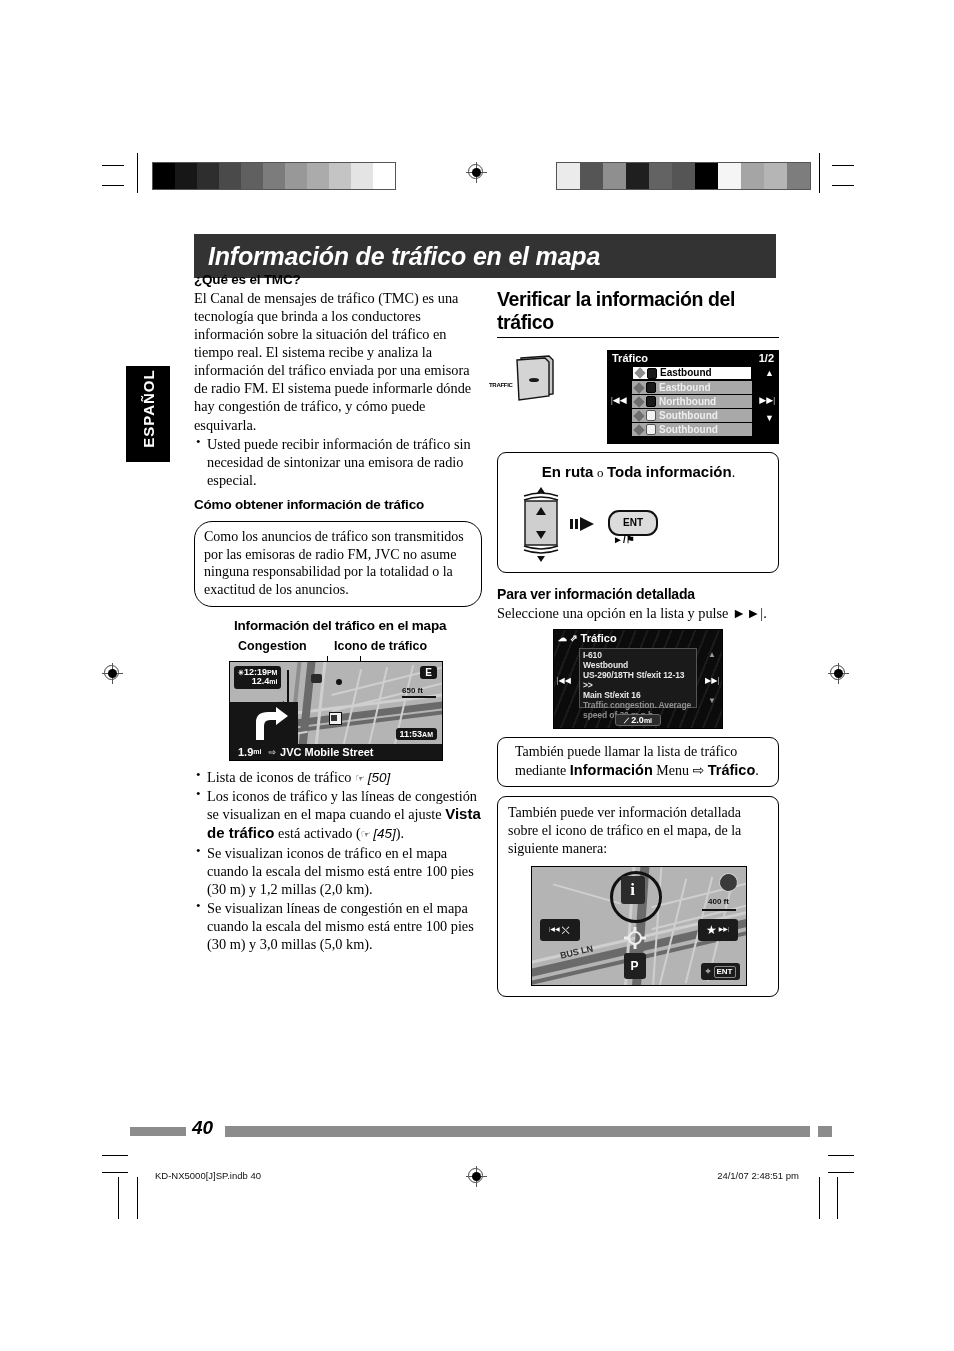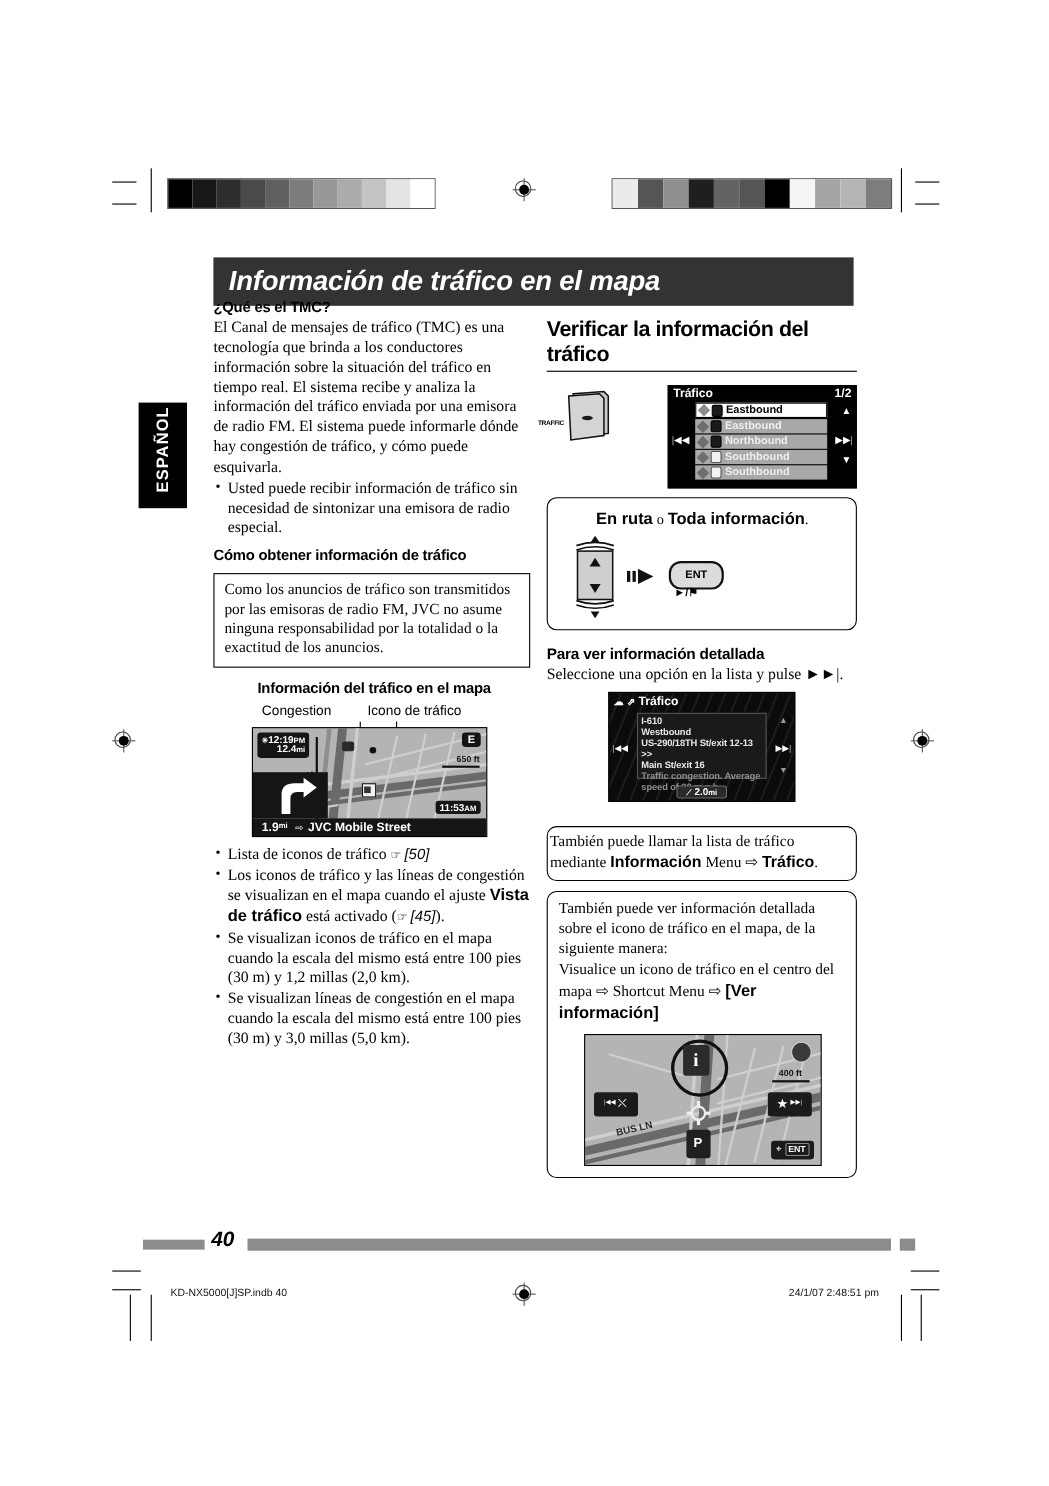--- a/index.html
+++ b/index.html
@@ -1,18 +1,18 @@
 <!DOCTYPE html>
 <html><head>
 <meta charset="utf-8">
 <style>
   html,body{margin:0;padding:0;background:#fff;}
   body{width:954px;height:1351px;position:relative;overflow:hidden;
        font-family:"Liberation Serif", serif;color:#000;}
-  .abs{position:absolute;}
+  .abs{position:absolute;font-weight:bold;}
 
   
   .crop{position:absolute;background:#000;}
   .reg{position:absolute;width:17px;height:17px;}
   .reg::before{content:"";position:absolute;left:0;top:0;width:15px;height:15px;
      border:1px solid #444;border-radius:50%;box-sizing:border-box;}
   .reg::after{content:"";position:absolute;left:4px;top:4px;width:9px;height:9px;
      background:#000;border-radius:50%;}
   .regcross-h{position:absolute;left:-2px;top:8px;width:21px;height:1px;background:#555;}
   .regcross-v{position:absolute;left:8px;top:-2px;width:1px;height:21px;background:#555;}
@@ -175,21 +175,21 @@
 
     <h2 class="sub">¿Qué es el TMC?</h2>
     <p class="body">El Canal de mensajes de tráfico (TMC) es una tecnología que brinda a los conductores información sobre la situación del tráfico en tiempo real. El sistema recibe y analiza la información del tráfico enviada por una emisora de radio FM. El sistema puede informarle dónde hay congestión de tráfico, y cómo puede esquivarla.</p>
 
     <ul class="bul" id="bulTmc">
         <li>Usted puede recibir información de tráfico sin necesidad de sintonizar una emisora de radio especial.</li>
       </ul>
 
     <h2 class="sub" style="margin-top:8px;">Cómo obtener información de tráfico</h2>
 
-    <div class="noteBox" style="margin-top:9px;">
+    <div class="noteBox" style="margin-top:9px;border-radius:18px;">
       <span>Como los anuncios de tráfico son transmitidos por las emisoras de radio FM, JVC no asume ninguna responsabilidad por la totalidad o la exactitud de los anuncios.</span>
     </div>
 
     <h2 class="sub" style="margin-top:11px;padding-left:40px;">Información del tráfico en el mapa</h2>
 
     <div style="position:relative;height:20px;margin-top:6px;">
       <span class="label abs" style="left:44px;top:0;">Congestion</span>
       <span class="label abs" style="left:140px;top:0;">Icono de tráfico</span>
       <div class="abs" style="left:133px;top:17px;width:1px;height:22px;background:#000;"></div>
       <div class="abs" style="left:166px;top:17px;width:1px;height:24px;background:#000;"></div>
@@ -220,21 +220,21 @@
 
       <div class="chip" style="left:4px;top:4px;padding:2px 4px;line-height:1.05;">
         <div style="font-size:9px;"><span style="font-size:7px;">✳</span><span>12:19</span><span style="font-size:7px;">PM</span></div>
         <div style="font-size:9px;text-align:right;"><span>12.4</span><span style="font-size:7px;">mi</span></div>
       </div>
 
       <div class="chip" style="right:5px;top:4px;padding:1px 5px;font-size:10px;">
         <span>E</span>
       </div>
 
-      <div style="position:absolute;right:6px;top:24px;text-align:right;">
+      <div style="position:absolute;right:6px;top:24px;text-align:left;">
         <div style="font-family:'Liberation Sans',sans-serif;font-weight:bold;font-size:8px;color:#111;">650 ft</div>
         <div style="width:34px;height:2px;background:#111;margin-top:1px;"></div>
       </div>
 
       <div style="position:absolute;left:22px;top:40px;transform:rotate(-10deg);
                   font-family:'Liberation Sans',sans-serif;font-weight:bold;font-size:9px;color:#2b2b2b;">BUS LN</div>
 
       <div class="chip" style="right:5px;bottom:20px;padding:1px 4px;font-size:9px;">
         <span>11:53</span><span style="font-size:7px;">AM</span>
       </div>
@@ -373,29 +373,26 @@
       <span class="lft">|◀◀</span>
       <span class="rgt">▶▶|</span>
       <span class="ar" style="top:20px;">▲</span>
       <span class="ar" style="top:66px;">▼</span>
       <div class="dist">
         <span style="font-size:7px;">⟋</span>
         <span>2.0</span><span style="font-size:7px;">mi</span>
       </div>
     </div>
 
-    <div class="noteRound" style="margin-top:22px;padding:5px 9px 6px 2px;">
+    <div class="noteRound" style="margin-top:8px;padding:5px 9px 6px 17px;">
       <span>También puede llamar la lista de tráfico mediante </span><span class="bold-s">Información</span><span> Menu ⇨ </span><span class="bold-s">Tráfico</span><span>.</span>
     </div>
 
     <div class="noteRound" style="margin-top:9px;">
       <div>También puede ver información detallada sobre el icono de tráfico en el mapa, de la siguiente manera:</div>
-      <div style="margin-top:1px;">
-        <span>Visualice un icono de tráfico en el centro del mapa ⇨ Shortcut Menu ⇨ </span><span class="bold-s" style="font-size:15px;">[Ver información]</span>
-      </div>
 
       <div class="map" style="width:214px;height:118px;margin:8px auto 2px auto;">
         <div class="road dark" style="left:-14px;top:76px;width:250px;height:8px;transform:rotate(-13deg);"></div>
         <div class="road light" style="left:-14px;top:68px;width:250px;height:3px;transform:rotate(-13deg);"></div>
         <div class="road dark" style="left:-14px;top:88px;width:250px;height:4px;transform:rotate(-13deg);"></div>
         <div class="road dark" style="left:104px;top:-10px;width:9px;height:145px;transform:rotate(4deg);"></div>
         <div class="road light" style="left:96px;top:-10px;width:3px;height:145px;transform:rotate(4deg);"></div>
         <div class="road light" style="left:124px;top:-10px;width:2px;height:145px;transform:rotate(4deg);"></div>
         <div class="road light" style="left:140px;top:10px;width:2px;height:110px;transform:rotate(14deg);"></div>
         <div class="road light" style="left:166px;top:8px;width:2px;height:110px;transform:rotate(14deg);"></div>

